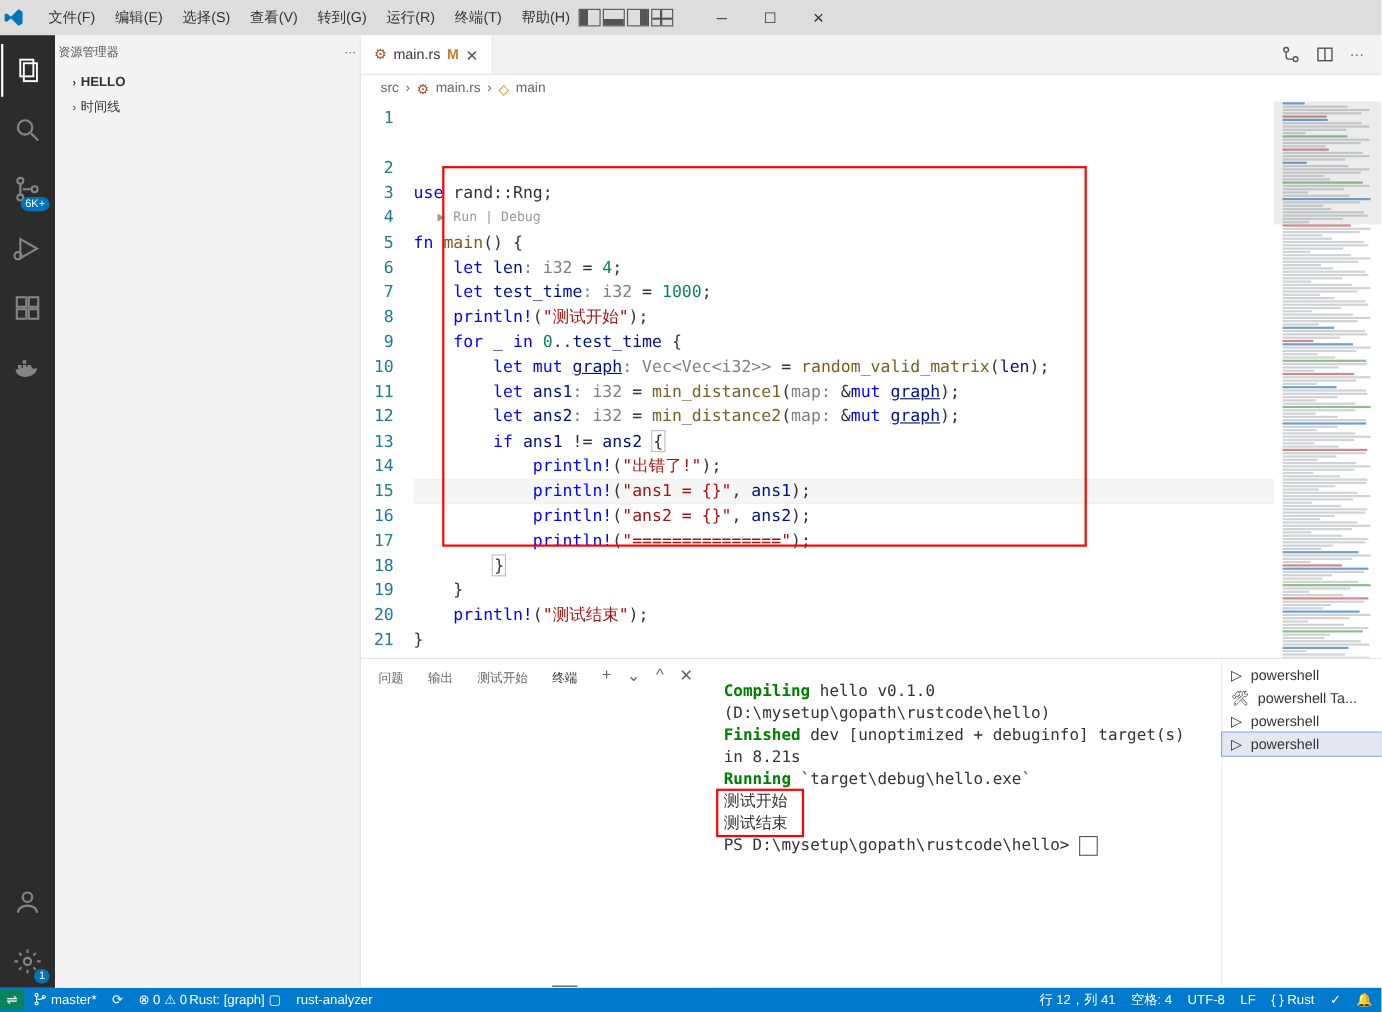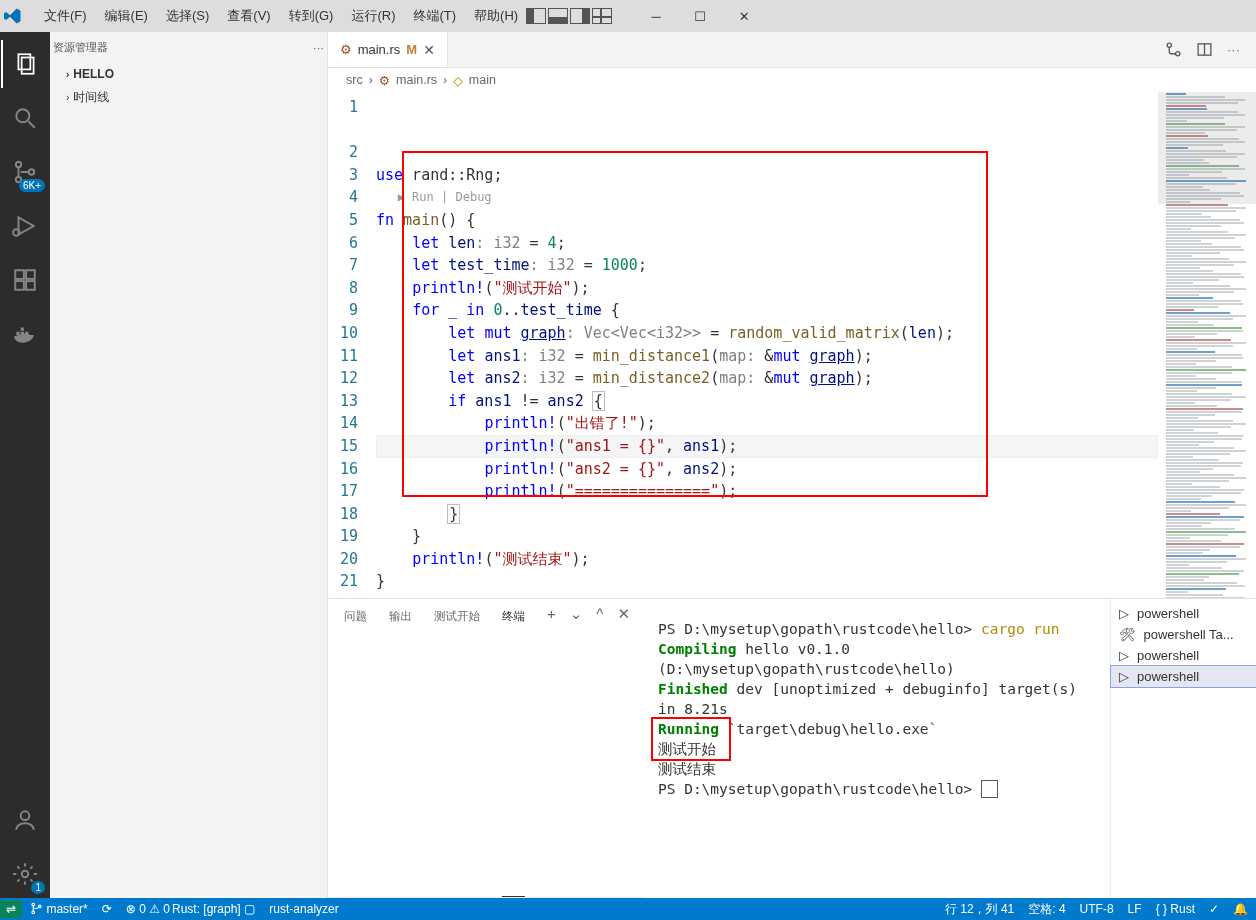--- a/index.html
+++ b/index.html
@@ -439,21 +439,20 @@
             <div class="panel-tab active">终端</div>
             <div class="panel-tabright">
             <span>+</span>
             <span>⌄</span>
             <span>^</span>
             <span>✕</span>
           </div>
         </div>
         <div class="terminal" id="terminal">
 
-        <div>PS D:\mysetup\gopath\rustcode\hello&gt; <span class="term-cmd">cargo run</span></div>
             <div><span class="term-green">   Compiling</span> hello v0.1.0 (D:\mysetup\gopath\rustcode\hello)</div>
             <div><span class="term-green">    Finished</span> dev [unoptimized + debuginfo] target(s) in 8.21s</div>
             <div><span class="term-green">     Running</span> `target\debug\hello.exe`</div>
             <div>测试开始</div>
             <div>测试结束</div>
             <div>PS D:\mysetup\gopath\rustcode\hello&gt; <span style="border:1px solid #555;padding:0 3px;">&nbsp;</span></div>
             <div class="redbox" style="left:5px; top:118px; width:80px; height:44px;"></div>
           </div>
       </div>
       <div class="panel-side" id="panel-side">

